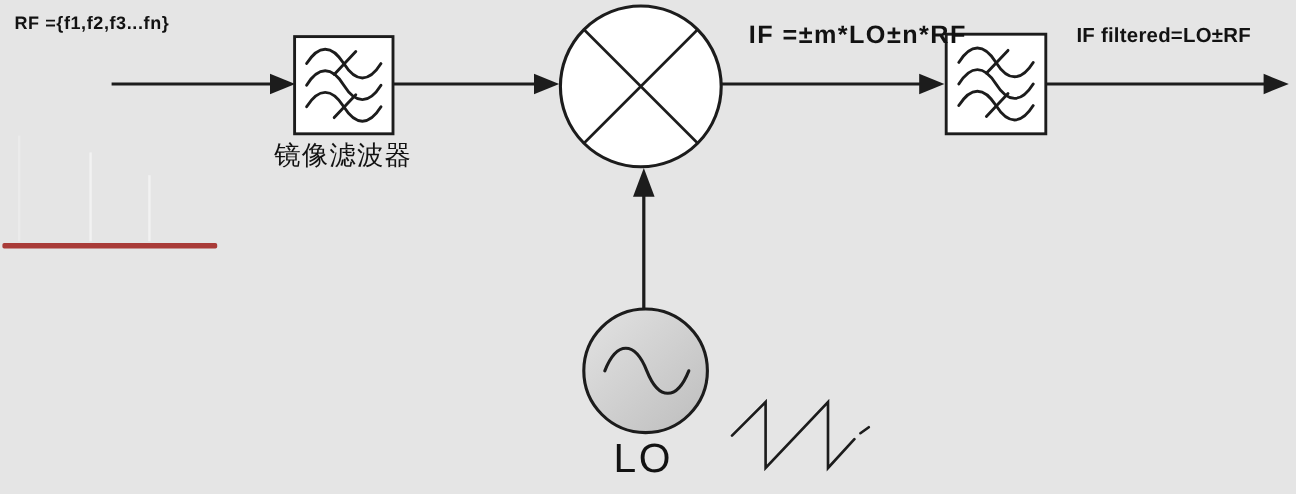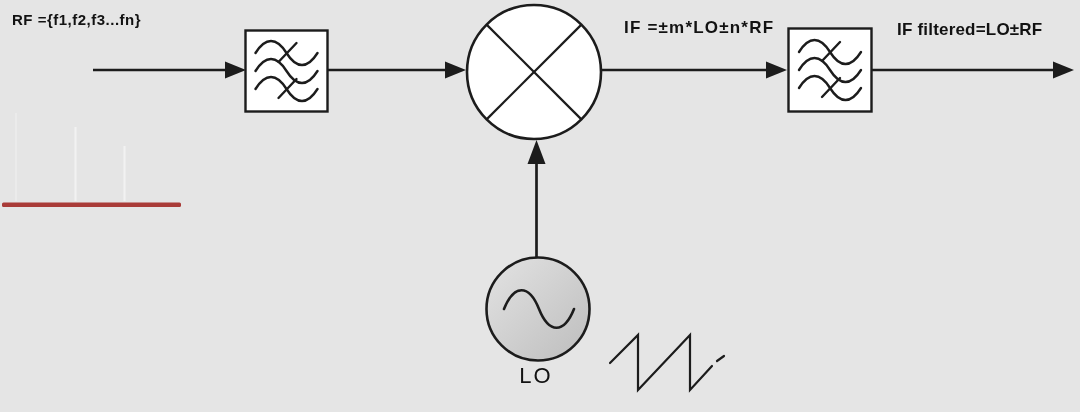--- a/index.html
+++ b/index.html
@@ -30,21 +30,21 @@
   .t-rf {
     left: 12px;
     top: 11px;
     font-size: 15px;
     letter-spacing: 0.5px;
     font-weight: 600;
   }
   .t-if {
     left: 624px;
     top: 18px;
-    font-size: 17px;
+    font-size: 21px;
     letter-spacing: 1.2px;
     font-weight: 600;
   }
   .t-iff {
     left: 897px;
     top: 20px;
     font-size: 17px;
     letter-spacing: 0.2px;
     font-weight: 600;
   }
@@ -68,21 +68,21 @@
     transform: translate(-50%, -50%);
     font-size: 20px;
     letter-spacing: 1px;
     background: #ffffff;
     padding: 1px 4px;
   }
   .t-lo {
     left: 536px;
     top: 363px;
     transform: translateX(-50%);
-    font-size: 22px;
+    font-size: 34px;
     letter-spacing: 2px;
   }
 </style>
 </head>
 <body>
 
 <div class="stage">
 
   <svg width="1080" height="412" viewBox="0 0 1080 412">
     <defs>
@@ -154,18 +154,19 @@
       <line x1="717" y1="361" x2="724" y2="356"></line>
     </g>
   </svg>
 
   <div class="lbl t-rf">RF ={f1,f2,f3...fn}</div>
 
   <div class="lbl t-if">IF =±m*LO±n*RF</div>
 
   <div class="lbl t-iff">IF filtered=LO±RF</div>
 
+  <div class="lbl t-imgfilter">镜像滤波器</div>
 
 
 
   <div class="lbl t-lo">LO</div>
 
 </div>
 
 </body></html>

